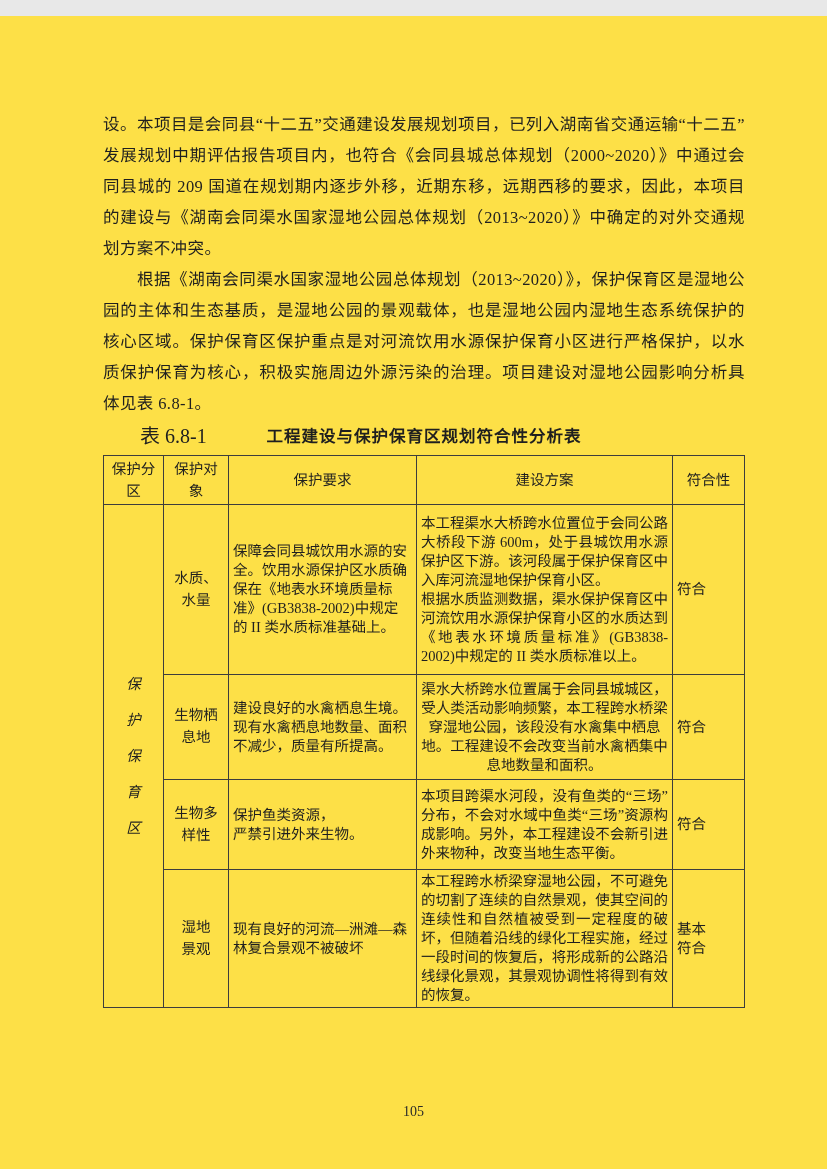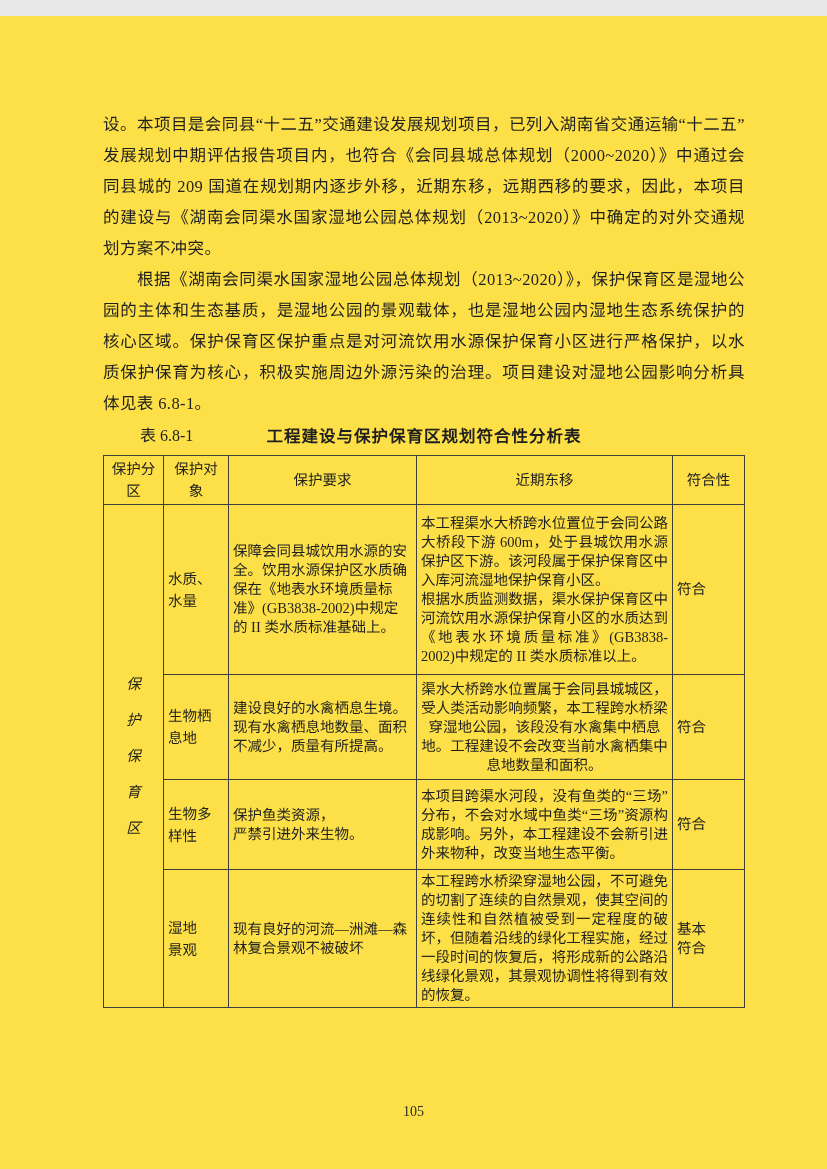--- a/index.html
+++ b/index.html
@@ -29,21 +29,21 @@
   .table-caption{
     position:relative;
     margin-top:2px;
     height:30px;
     line-height:30px;
     text-align:center;
   }
   .tbl-label{
     position:absolute;
     left:37px;top:0;
-    font-size:16px;
+    font-size:20px;
   }
   .tbl-title{
     font-size:16.5px;
     font-weight:700;
     letter-spacing:1px;
     font-family:"Liberation Sans","DejaVu Sans",sans-serif;
   }
   table.compliance{
     border-collapse:collapse;
     table-layout:fixed;
@@ -72,22 +72,24 @@
     font-style:italic;
   }
   .zone-text{
     width:1.1em;
     margin:0 auto;
     line-height:36px;
     word-break:break-all;
     text-align:center;
   }
   td.obj{
+    text-align:center;
     white-space:pre-line;
     line-height:22px;
+    font-family:Liberation Mono, monospace;
   }
   td.req{
     white-space:pre-line;
     padding:4px 6px;
   }
   td.req.left{text-align:left;}
   td.plan{
     text-align:justify;
     white-space:pre-line;
     padding:3px 5px;
@@ -125,21 +127,21 @@
         <col style="width:65px">
         <col style="width:188px">
         <col style="width:256px">
         <col style="width:72px">
       </colgroup>
       <thead>
         <tr style="height:46px">
           <th>保护分区</th>
           <th>保护对象</th>
           <th>保护要求</th>
-          <th>近期东移</th>
+          <th>建设方案</th>
           <th>符合性</th>
         </tr>
       </thead>
       <tbody>
         <tr style="height:170px">
           <td class="zone-cell" rowspan="4">
             <div class="zone-text">保护保育区</div>
           </td>
           <td class="obj">水质、
 水量</td>

